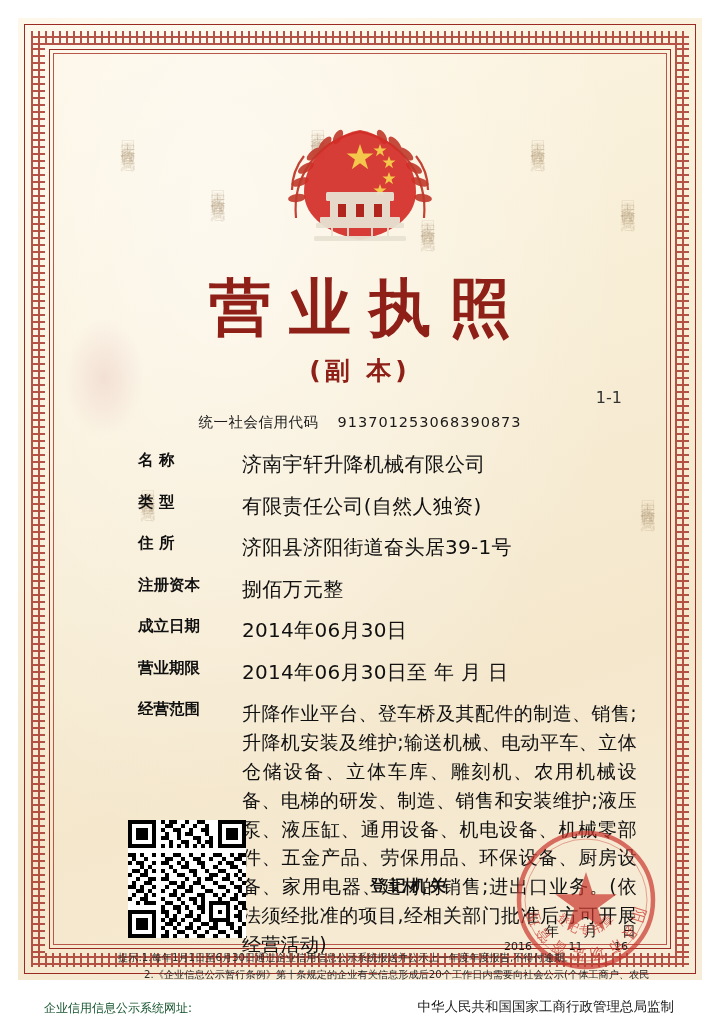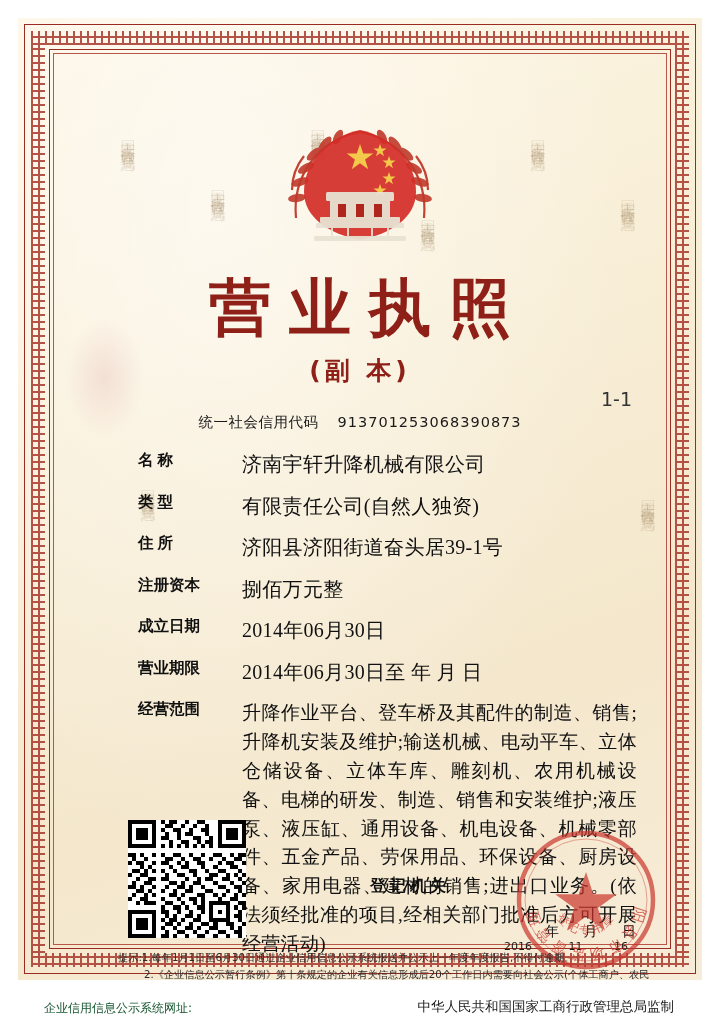--- a/index.html
+++ b/index.html
@@ -128,23 +128,23 @@
     left: 0; right: 0;
     top: 336px;
     text-align: center;
     font-size: 25px;
     font-weight: bold;
     letter-spacing: 4px;
     color: #8e2018;
   }
   .copy-no {
     position: absolute;
-    right: 70px;
+    right: 80px;
     top: 370px;
-    font-size: 19px;
+    font-size: 16px;
     color: #333;
   }
 
   
   .credit-line {
     position: absolute;
     left: 0; right: 0;
     top: 395px;
     text-align: center;
     font-size: 14.5px;
@@ -155,21 +155,20 @@
     margin-left: 14px;
     letter-spacing: 1px;
   }
 
   
   .fields {
     position: absolute;
     left: 120px;
     top: 432px;
     right: 60px;
-    font-family: Liberation Serif, serif;
   }
   .row {
     display: flex;
     align-items: flex-start;
     margin-bottom: 12.5px;
   }
   .row .lbl {
     width: 104px;
     flex: 0 0 104px;
     font-size: 15.5px;

